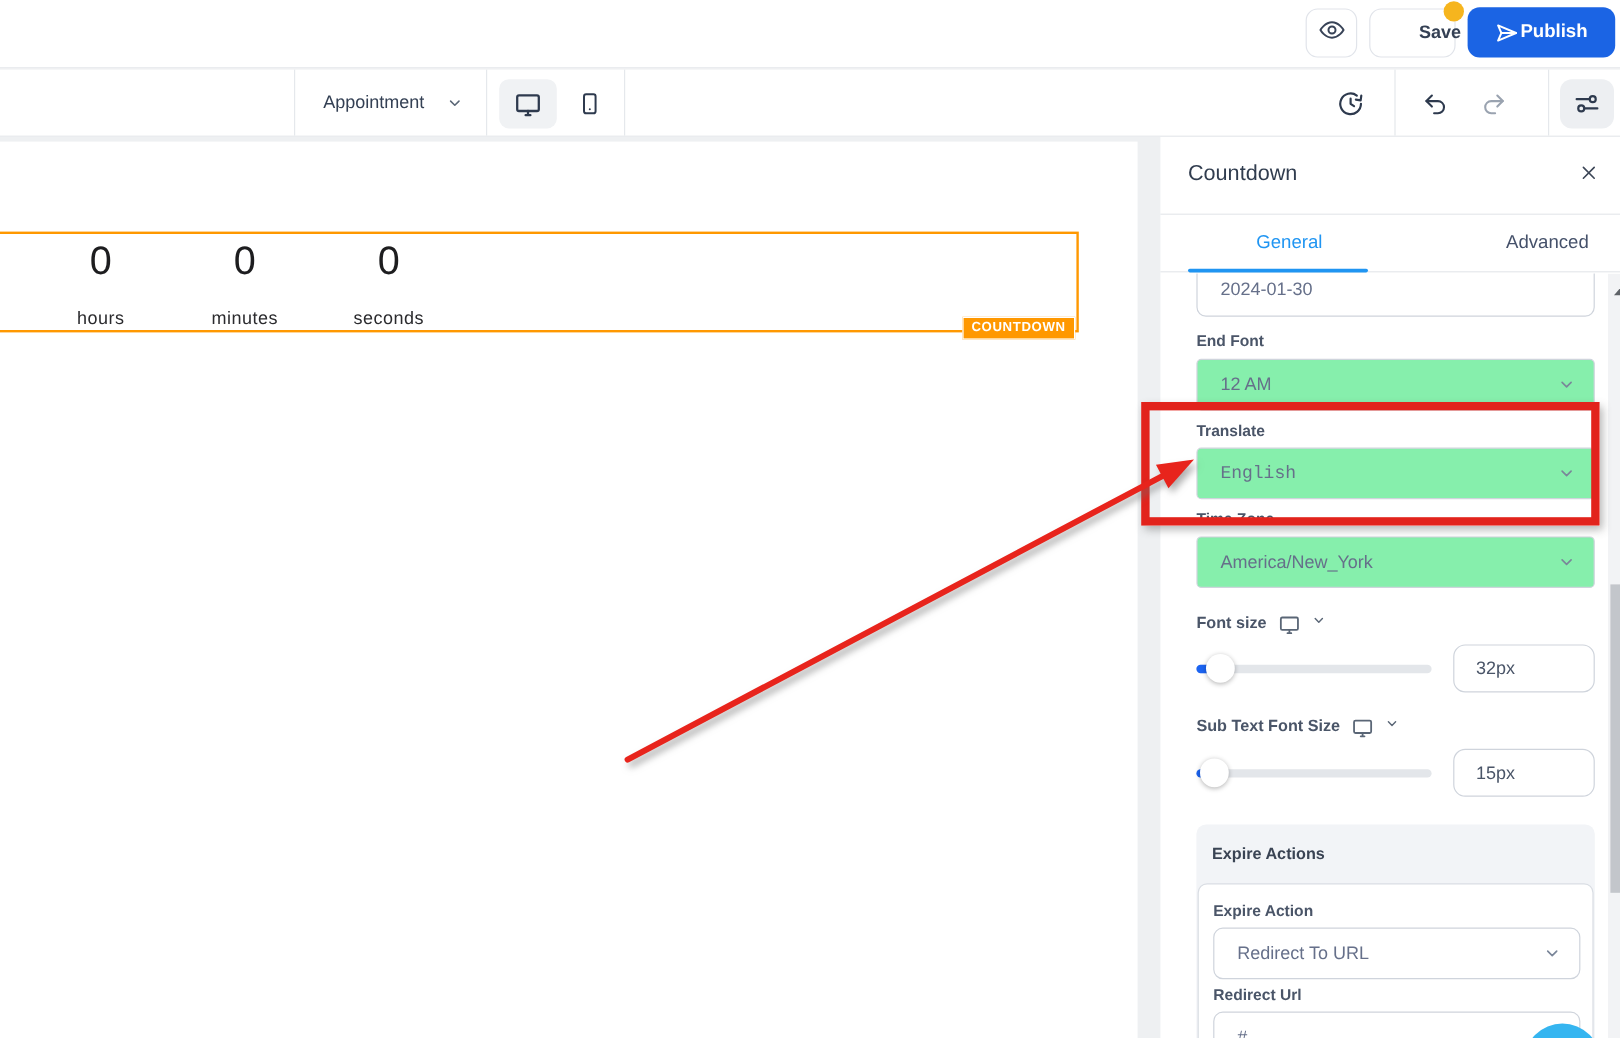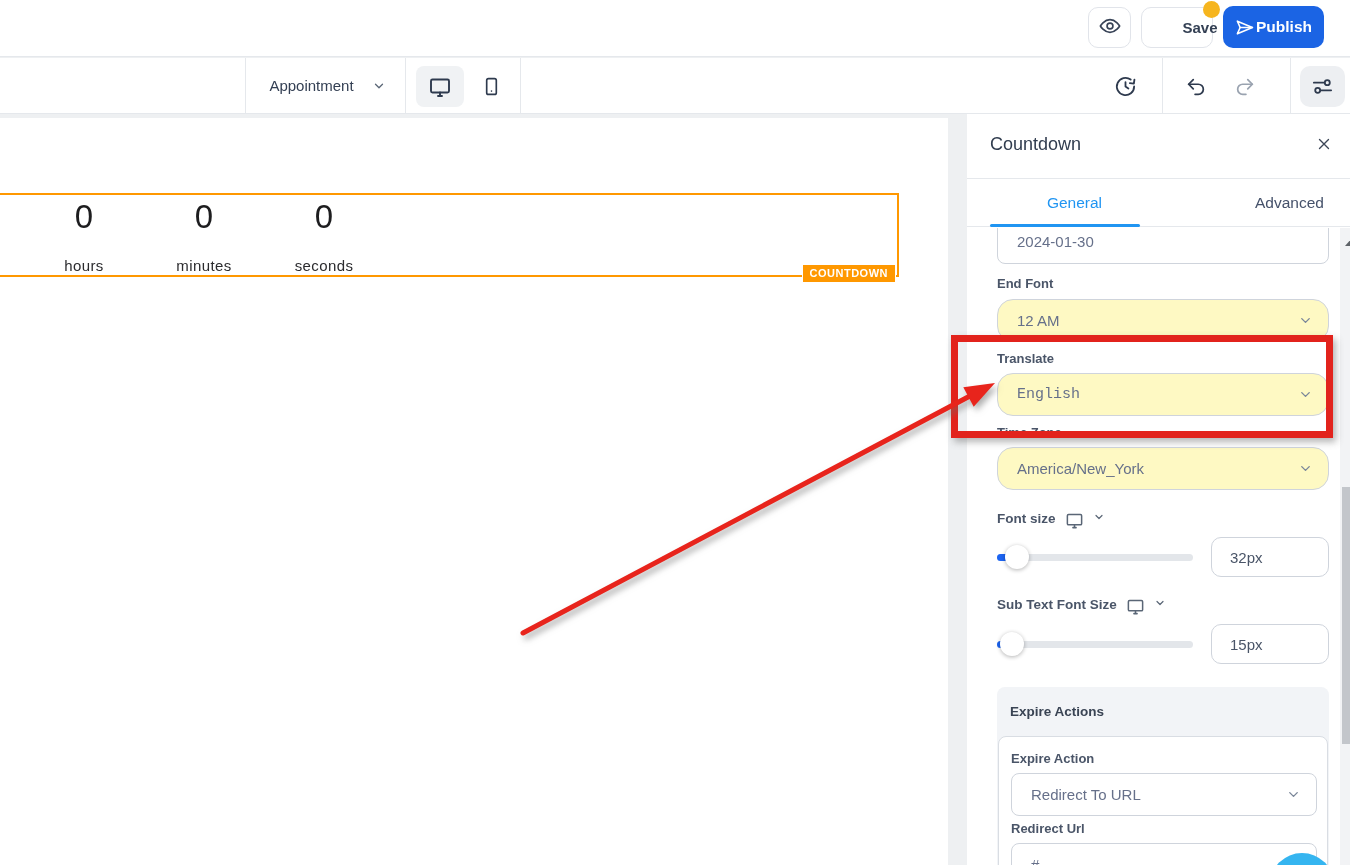--- a/index.html
+++ b/index.html
@@ -7,21 +7,21 @@
   body { font-family:"Liberation Sans", sans-serif; background:#eef0f2; }
   .stage { position:relative; width:1350px; height:865px; overflow:hidden; background:#eef0f2; }
 
   
   .hdr { position:absolute; left:0; top:0; width:1350px; height:57px; background:#fff; border-bottom:1px solid #e5e8ec; z-index:5; }
   .iconbtn { position:absolute; top:7px; height:41px; background:#fff; border:1px solid #e1e4ea; border-radius:10px;
              display:flex; align-items:center; justify-content:center; color:#384357; cursor:pointer; }
   .btn-eye { left:1088px; width:43px; }
   .btn-save { left:1141px; width:72px; font-size:15px; font-weight:700; color:#344054;padding-left:46px; }
   .save-dot { position:absolute; left:1203px; top:1px; width:17px; height:17px; border-radius:50%; background:#f6b51e; z-index:6; }
-  .btn-publish { position:absolute; left:1223px; top:6px; width:101px; height:42px; background:#1b64e4; border:none; border-radius:10px;
+  .btn-publish { position:absolute; left:1223px; top:6px; width:123px; height:42px; background:#1b64e4; border:none; border-radius:10px;
                  color:#fff; font-size:15.5px; font-weight:700; display:flex; align-items:center; justify-content:center; gap:2px; cursor:pointer; }
 
   
   .tbar { position:absolute; left:0; top:58px; width:1350px; height:56px; background:#fff; border-bottom:1px solid #e5e8ec; z-index:5; }
   .vdiv { position:absolute; top:0; width:1px; height:55px; background:#e5e8ec; }
   .page-select { position:absolute; left:250px; top:0; width:155px; height:55px; display:flex; align-items:center; justify-content:center; gap:18px;
                  color:#344054; font-size:15px; cursor:pointer; }
   .devbtn { position:absolute; top:8px; height:41px; border-radius:8px; display:flex; align-items:center; justify-content:center; color:#2e3a4e; cursor:pointer; }
   .devbtn.active { background:#f0f2f4; }
   .tico { position:absolute; top:8px; height:41px; display:flex; align-items:center; justify-content:center; color:#2e3a4e; cursor:pointer; border-radius:8px; }
@@ -42,21 +42,21 @@
   .panel-title { position:absolute; left:23px; top:21px; font-size:18px; font-weight:500; color:#313d4f; }
   .panel-close { position:absolute; right:17px; top:22px; width:18px; height:18px; color:#3c4657; cursor:pointer; }
   .tabs { position:absolute; left:0; top:66px; width:430px; height:48px; border-bottom:1px solid #e5e8ec; display:flex; }
   .tab { flex:1; display:flex; align-items:center; justify-content:center; font-size:15.5px; cursor:pointer; }
   .tab.active { color:#2095f2; }
   .tab.inactive { color:#45516a; }
   .tab-underline { position:absolute; left:23px; bottom:-1px; width:150px; height:3px; background:#2095f2; border-radius:2px; }
 
   .pcontent { position:absolute; left:12px; top:115px; width:383px; height:637px; overflow:hidden; }
   .flabel { position:absolute; left:18px; font-size:13px; font-weight:700; color:#4a5568; }
-  .dd { position:absolute; left:18px; width:332px; height:43px; background:#fef9c3; border:1px solid #cfd4dc; border-radius:16px;
+  .dd { position:absolute; left:18px; width:332px; height:43px; background:#86efac; border:1px solid #cfd4dc; border-radius:4px;
         display:flex; align-items:center; justify-content:space-between; padding:0 15px 0 19px; cursor:pointer; }
   .dd-text { font-size:15px; color:#66708a; }
   .dd .chev { color:#7a8699; }
   .ti { position:absolute; left:18px; width:332px; height:45px; background:#fff; border:1px solid #cfd4dc; border-radius:8px;
         font-size:15px; color:#66708a; padding:0 19px; font-family:"Liberation Sans",sans-serif; outline:none; }
 
   .lblrow { position:absolute; left:18px; display:flex; gap:9px; color:#4a5568; font-size:13.5px; font-weight:700; }
   .lblrow .mon { color:#5a6676; }
 
   .slider { position:absolute; left:18px; width:196px; height:24px; }

